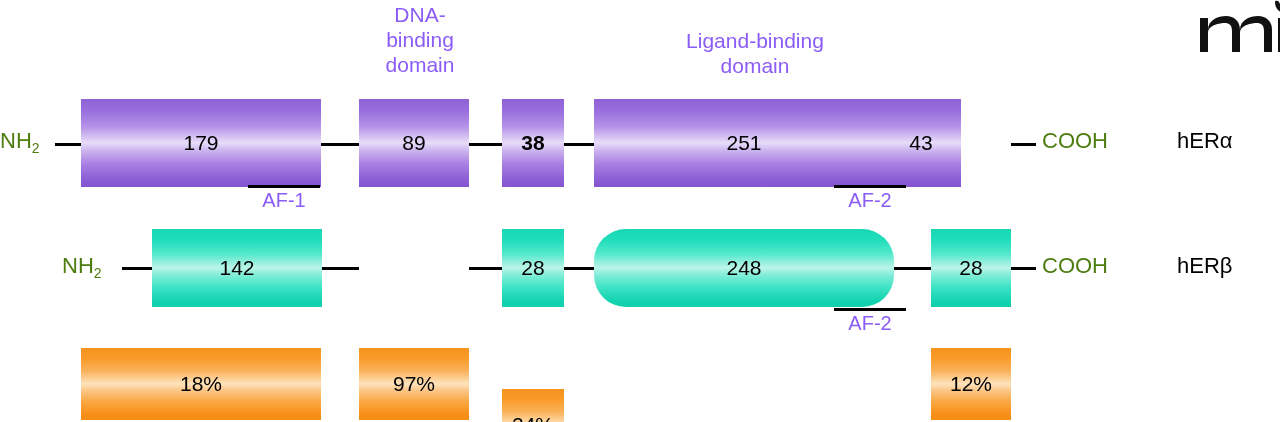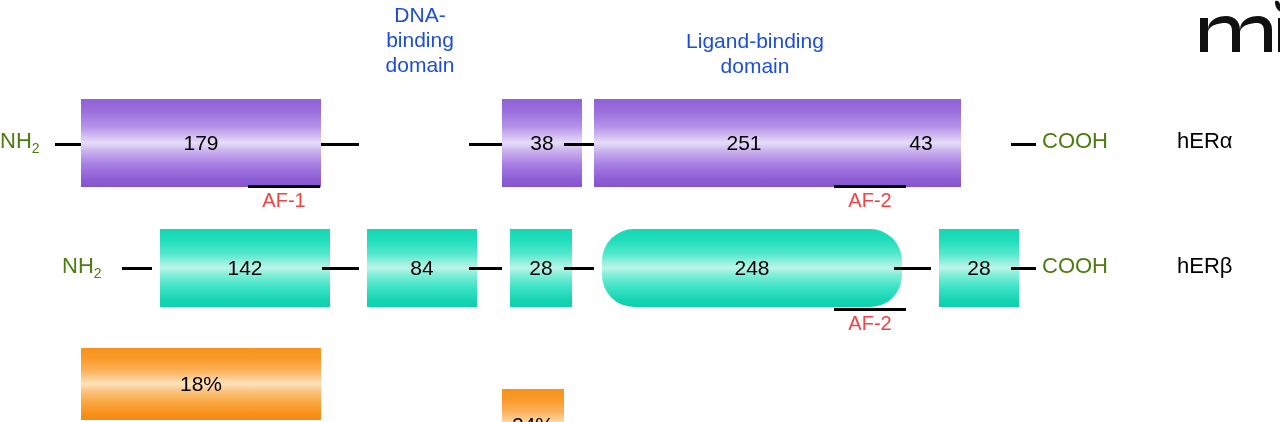--- a/index.html
+++ b/index.html
@@ -20,21 +20,21 @@
     width: 1280px;
     height: 422px;
   }
 
   
   .domain-caption {
     position: absolute;
     text-align: center;
     font-size: 21px;
     line-height: 25px;
-    color: #1d4ed8;
+    color: #8b5cf6;
     white-space: pre-line;
   }
 
   
   .bar {
     position: absolute;
     display: flex;
     align-items: center;
     justify-content: center;
     font-size: 21px;
@@ -57,21 +57,20 @@
     background: linear-gradient(to bottom,
         #19d6b4 0%,
         #20ddbc 14%,
         #53e8cd 32%,
         #a8f2e2 46%,
         #bcf5e9 50%,
         #86eed9 58%,
         #3fe4c6 74%,
         #14d3b1 92%,
         #10cfad 100%);
-    margin-left: 8px;
   }
   .bar-orange {
     background: linear-gradient(to bottom,
         #f7931e 0%,
         #f99a28 14%,
         #fbb25b 32%,
         #fdd9a8 46%,
         #fee3bd 50%,
         #fcc landmark 58%,
         #faa945 74%,
@@ -116,21 +115,21 @@
     position: absolute;
     font-size: 22px;
     color: #000;
     white-space: nowrap;
   }
 
   
   .af {
     position: absolute;
     font-size: 20px;
-    color: #ef4444;
+    color: #8b5cf6;
     text-align: center;
     white-space: nowrap;
   }
   .af .af-rule {
     display: block;
     height: 3px;
     background: #000;
     margin-bottom: 1px;
   }
   .af .af-text { display: block; line-height: 22px; }
@@ -157,24 +156,25 @@
   <div class="terminus" style="left:0px; top:128px;">
     <span>NH</span><sub>2</sub>
   </div>
 
   <div class="connector" style="left:55px; top:143px; width:26px;"></div>
 
   <div class="bar bar-purple" style="left:81px; top:99px; width:240px; height:88px;">179</div>
 
   <div class="connector" style="left:321px; top:143px; width:38px;"></div>
 
+  <div class="bar bar-purple" style="left:359px; top:99px; width:110px; height:88px;">89</div>
 
   <div class="connector" style="left:469px; top:143px; width:33px;"></div>
 
-  <div class="bar bar-purple" style="left:502px; top:99px; width:80px; height:88px;">38</div>
+  <div class="bar bar-purple" style="left:502px; top:99px; width:62px; height:88px;font-weight:bold;">38</div>
 
   <div class="connector" style="left:564px; top:143px; width:30px;"></div>
 
   <div class="bar bar-purple" style="left:594px; top:99px; width:300px; height:88px;">251</div>
 
   <div class="connector" style="left:894px; top:143px; width:37px;"></div>
 
   <div class="bar bar-purple" style="left:881px; top:99px; width:80px; height:88px;">43</div>
 
   <div class="connector" style="left:1011px; top:143px; width:25px;"></div>
@@ -196,21 +196,20 @@
   <div class="terminus" style="left:62px; top:253px;">
     <span>NH</span><sub>2</sub>
   </div>
 
   <div class="connector" style="left:122px; top:267px; width:30px;"></div>
 
   <div class="bar bar-teal" style="left:152px; top:229px; width:170px; height:78px;">142</div>
 
   <div class="connector" style="left:322px; top:267px; width:37px;"></div>
 
-  <div class="bar bar-teal" style="left:359px; top:229px; width:110px; height:78px;">84</div>
 
   <div class="connector" style="left:469px; top:267px; width:33px;"></div>
 
   <div class="bar bar-teal" style="left:502px; top:229px; width:62px; height:78px;">28</div>
 
   <div class="connector" style="left:564px; top:267px; width:30px;"></div>
 
   <div class="bar bar-teal" style="left:594px; top:229px; width:300px; height:78px;border-radius:32px;">248</div>
 
   <div class="connector" style="left:894px; top:267px; width:37px;"></div>
@@ -223,24 +222,26 @@
 
   <div class="row-label" style="left:1177px; top:253px;">hERβ</div>
 
   <div class="af" style="left:834px; top:308px; width:72px;">
     <span class="af-rule"></span>
     <span class="af-text">AF-2</span>
   </div>
 
   <div class="bar bar-orange" style="left:81px; top:348px; width:240px; height:72px;">18%</div>
 
+  <div class="bar bar-orange" style="left:359px; top:348px; width:110px; height:72px;">97%</div>
 
   <div class="bar bar-orange" style="left:502px; top:348px; width:62px; height:72px;margin-top:41px;">24%</div>
 
 
+  <div class="bar bar-orange" style="left:931px; top:348px; width:80px; height:72px;">12%</div>
 
 
   <div class="logo">
     <svg viewBox="0 0 92 56" width="92" height="56" style="position:absolute; left:1196px; top:0px;">
 
       <path d="M4 52 L4 18 L12 18 L12 52 Z" fill="#111"></path>
       <path d="M12 30 C12 20, 22 16, 30 16 C38 16, 44 21, 44 30 L44 52 L36 52 L36 31
                C36 25, 33 23, 29 23 C24 23, 12 25, 12 33 Z" fill="#111"></path>
       <path d="M44 30 C44 20, 54 16, 62 16 C70 16, 76 21, 76 30 L76 52 L68 52 L68 31
                C68 25, 65 23, 61 23 C56 23, 44 25, 44 33 Z" fill="#111"></path>

